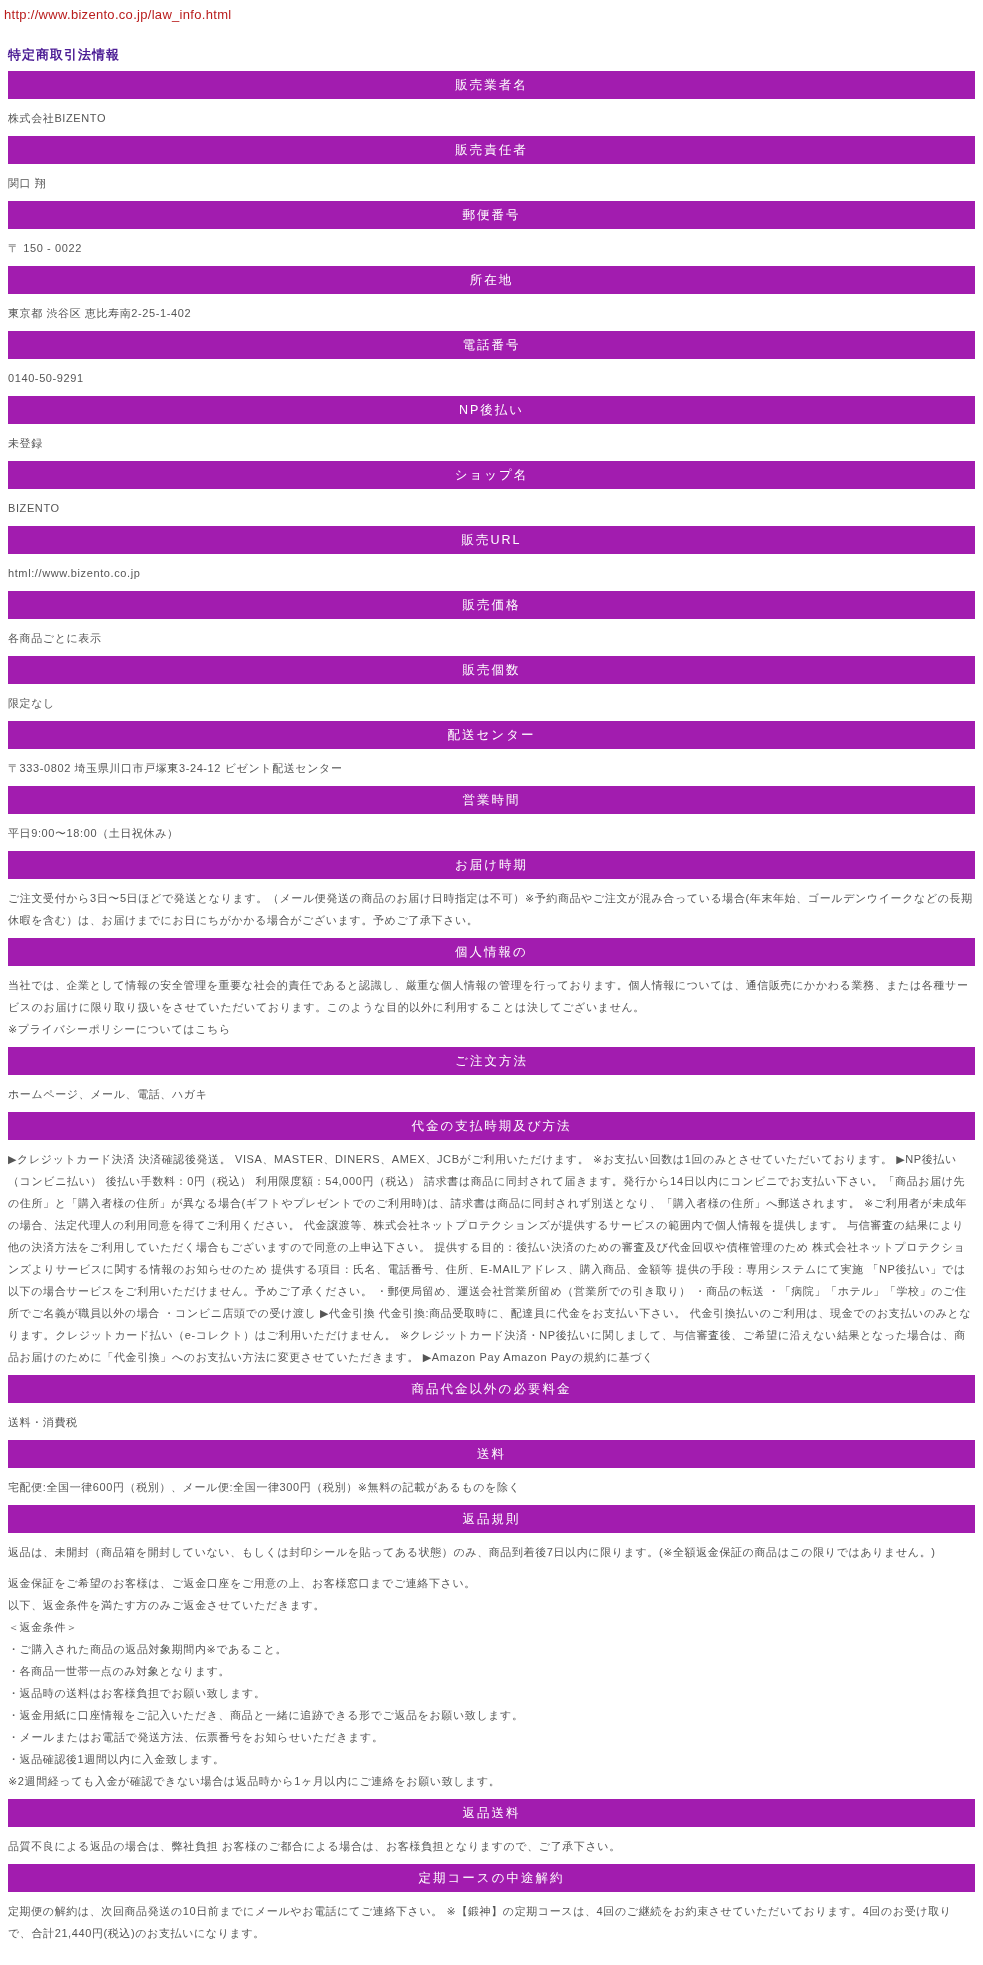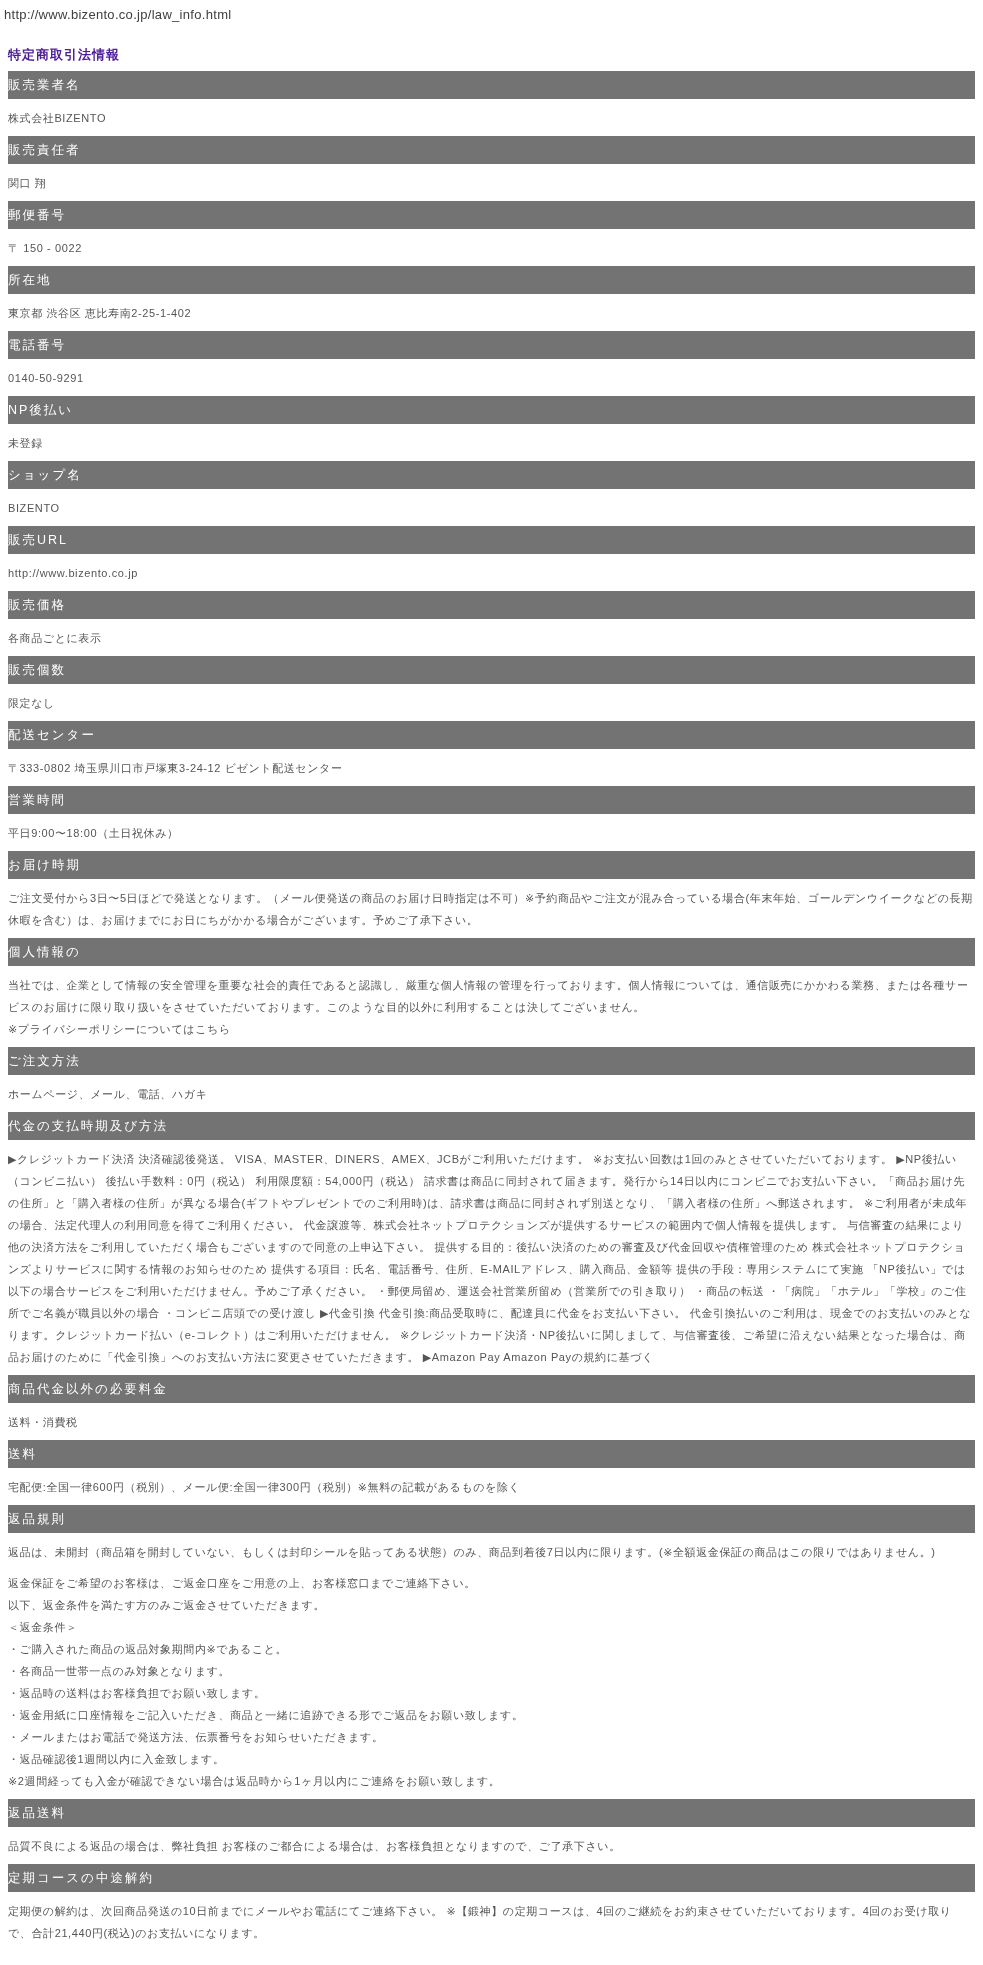--- a/index.html
+++ b/index.html
@@ -5,37 +5,38 @@
   html, body {
     margin: 0;
     padding: 0;
     background: #ffffff;
     font-family: "Liberation Sans", "DejaVu Sans", sans-serif;
     color: #555555;
     width: 983px;
   }
   .browser-url {
     font-size: 13px;
-    color: #404040;
+    color: #b91c1c;
     padding: 7px 4px 4px 4px;
     letter-spacing: 0.3px;
   }
   .page {
     padding: 0 8px;
   }
   .page-title {
     font-size: 13px;
     font-weight: bold;
     color: #4c1d95;
     margin: 20px 0 7px 0;
     letter-spacing: 1px;
   }
   .section-bar {
-    background: #737373;
+    background: #a21caf;
     color: #ffffff;
+    text-align: center;
     font-size: 12.5px;
     height: 28px;
     line-height: 28px;
     letter-spacing: 2px;
   }
   .section-content {
     font-size: 11px;
     color: #555555;
     line-height: 22px;
     padding: 8px 0 7px 0;
@@ -108,21 +109,21 @@
   <section class="section">
     <div class="section-bar">ショップ名</div>
     <div class="section-content">
           <div class="line">BIZENTO</div>
         </div>
   </section>
 
   <section class="section">
     <div class="section-bar">販売URL</div>
     <div class="section-content">
-          <div class="line">http://www.bizento.co.jp</div>
+          <div class="line">html://www.bizento.co.jp</div>
         </div>
   </section>
 
   <section class="section">
     <div class="section-bar">販売価格</div>
     <div class="section-content">
           <div class="line">各商品ごとに表示</div>
         </div>
   </section>
 

